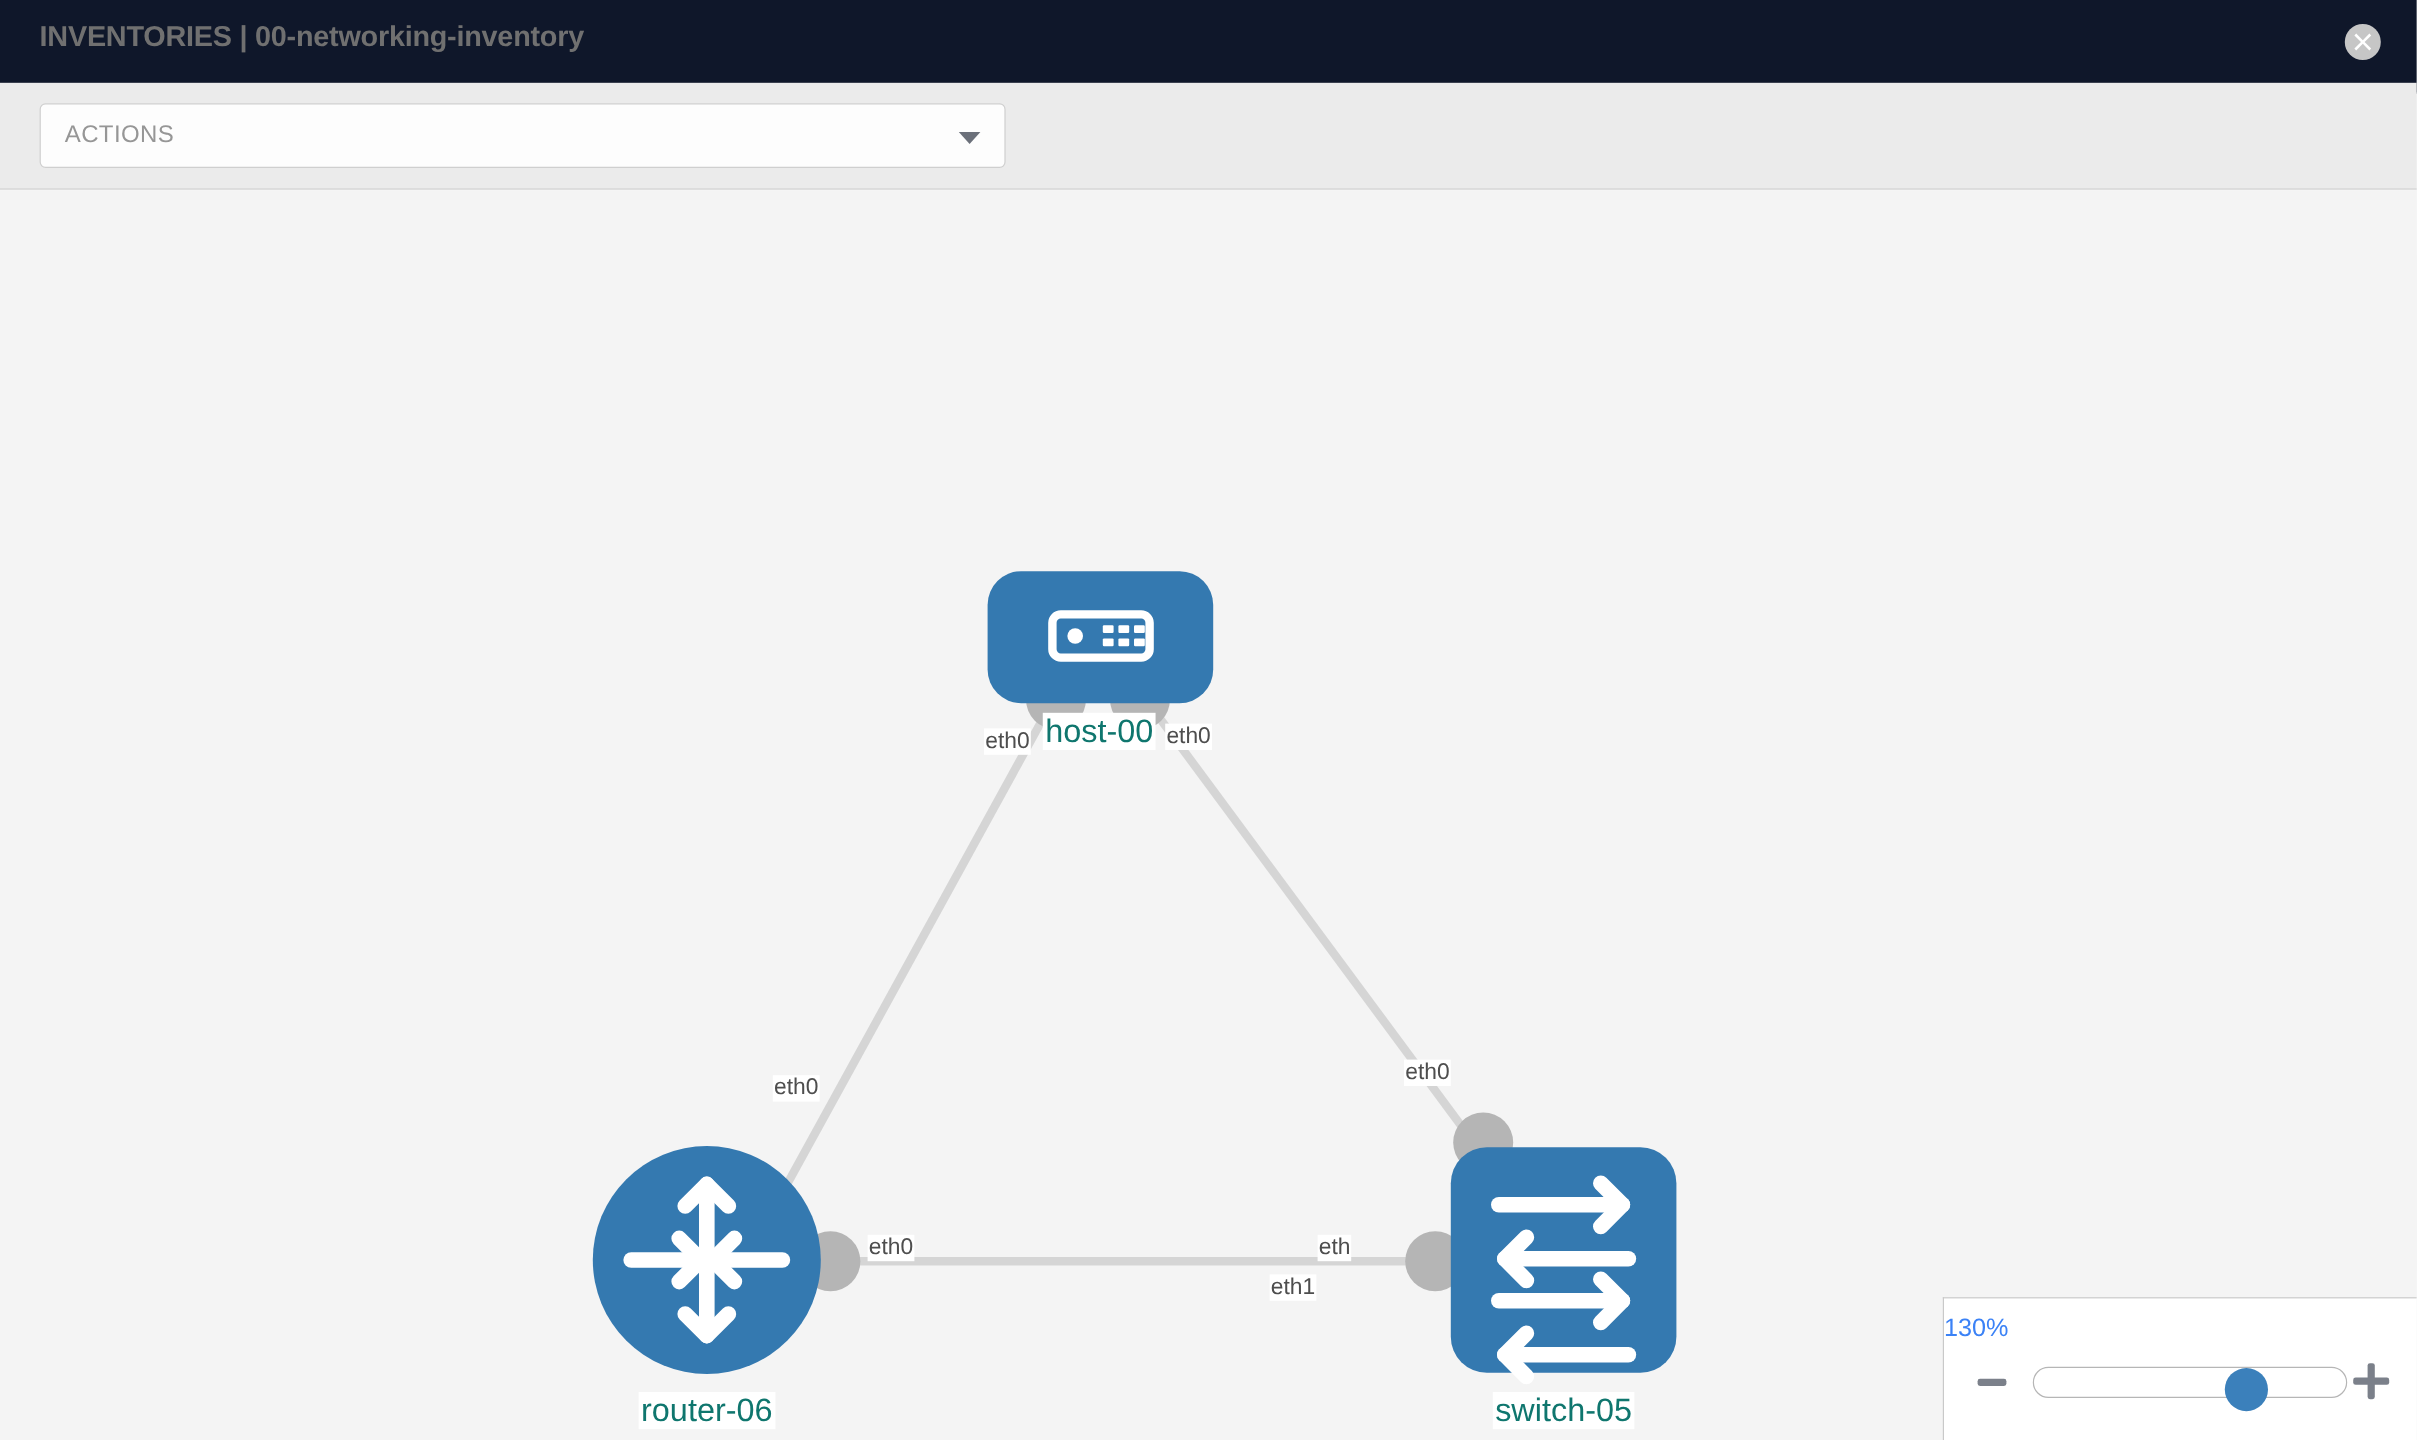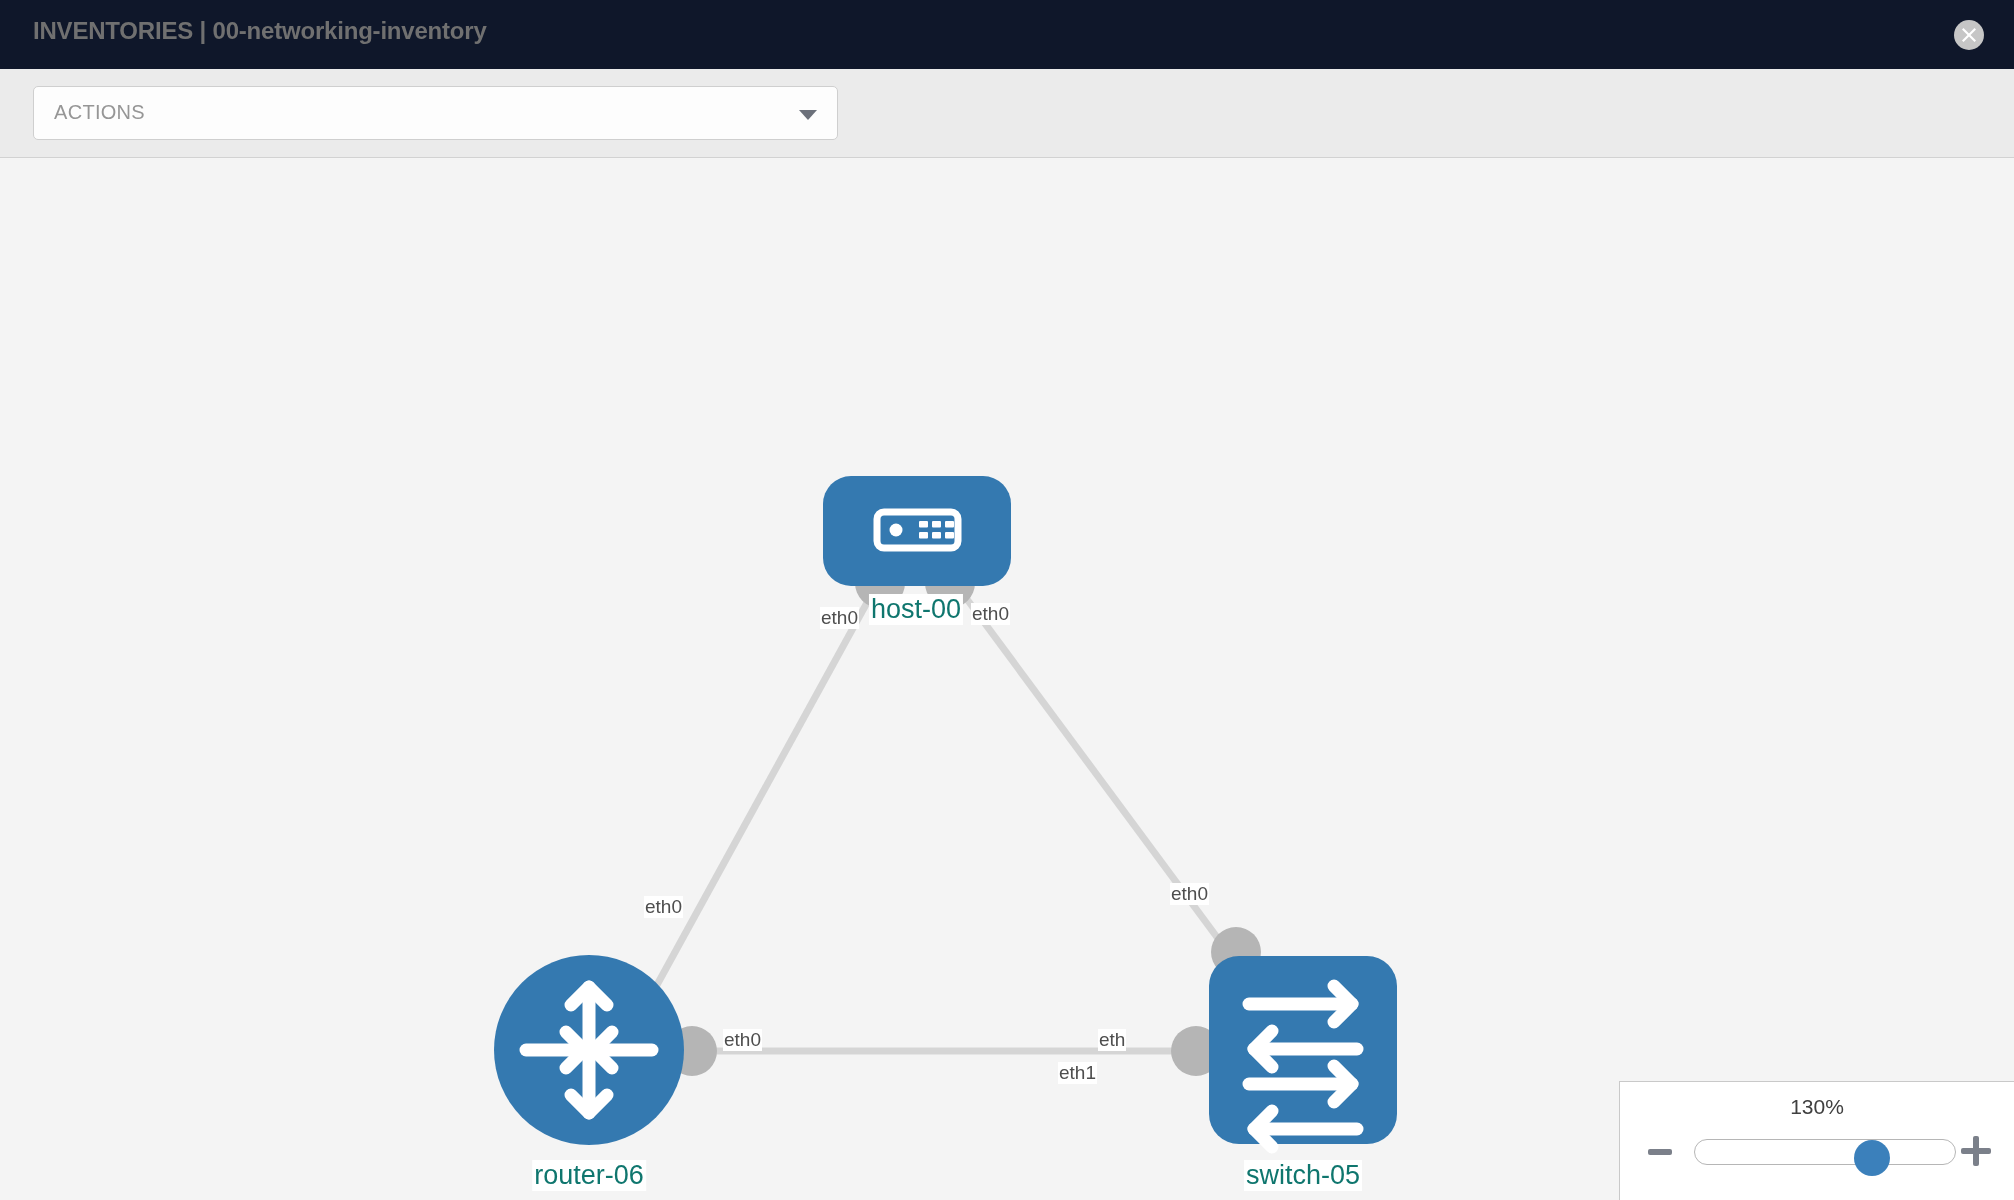--- a/index.html
+++ b/index.html
@@ -110,22 +110,21 @@
   
   .zoom-widget {
     position: absolute; left: 1619px; top: 1081px;
     width: 395px; height: 119px;
     background: #ffffff;
     border: 1px solid #c9c9c9;
     border-right: none; border-bottom: none;
   }
   .zoom-pct {
     position: absolute; left: 0; right: 0; top: 13px;
-    text-align: center;
-    font-size: 21px; color: #404040;
+    font-size: 21px; color: #3b82f6;
   }
   .zoom-row {
     position: absolute; left: 0; top: 48px;
     width: 395px; height: 48px;
   }
   .zoom-minus {
     position: absolute; left: 28px; top: 19px;
     width: 24px; height: 6px; border-radius: 2px;
     background: #7b808a; cursor: pointer;
   }

